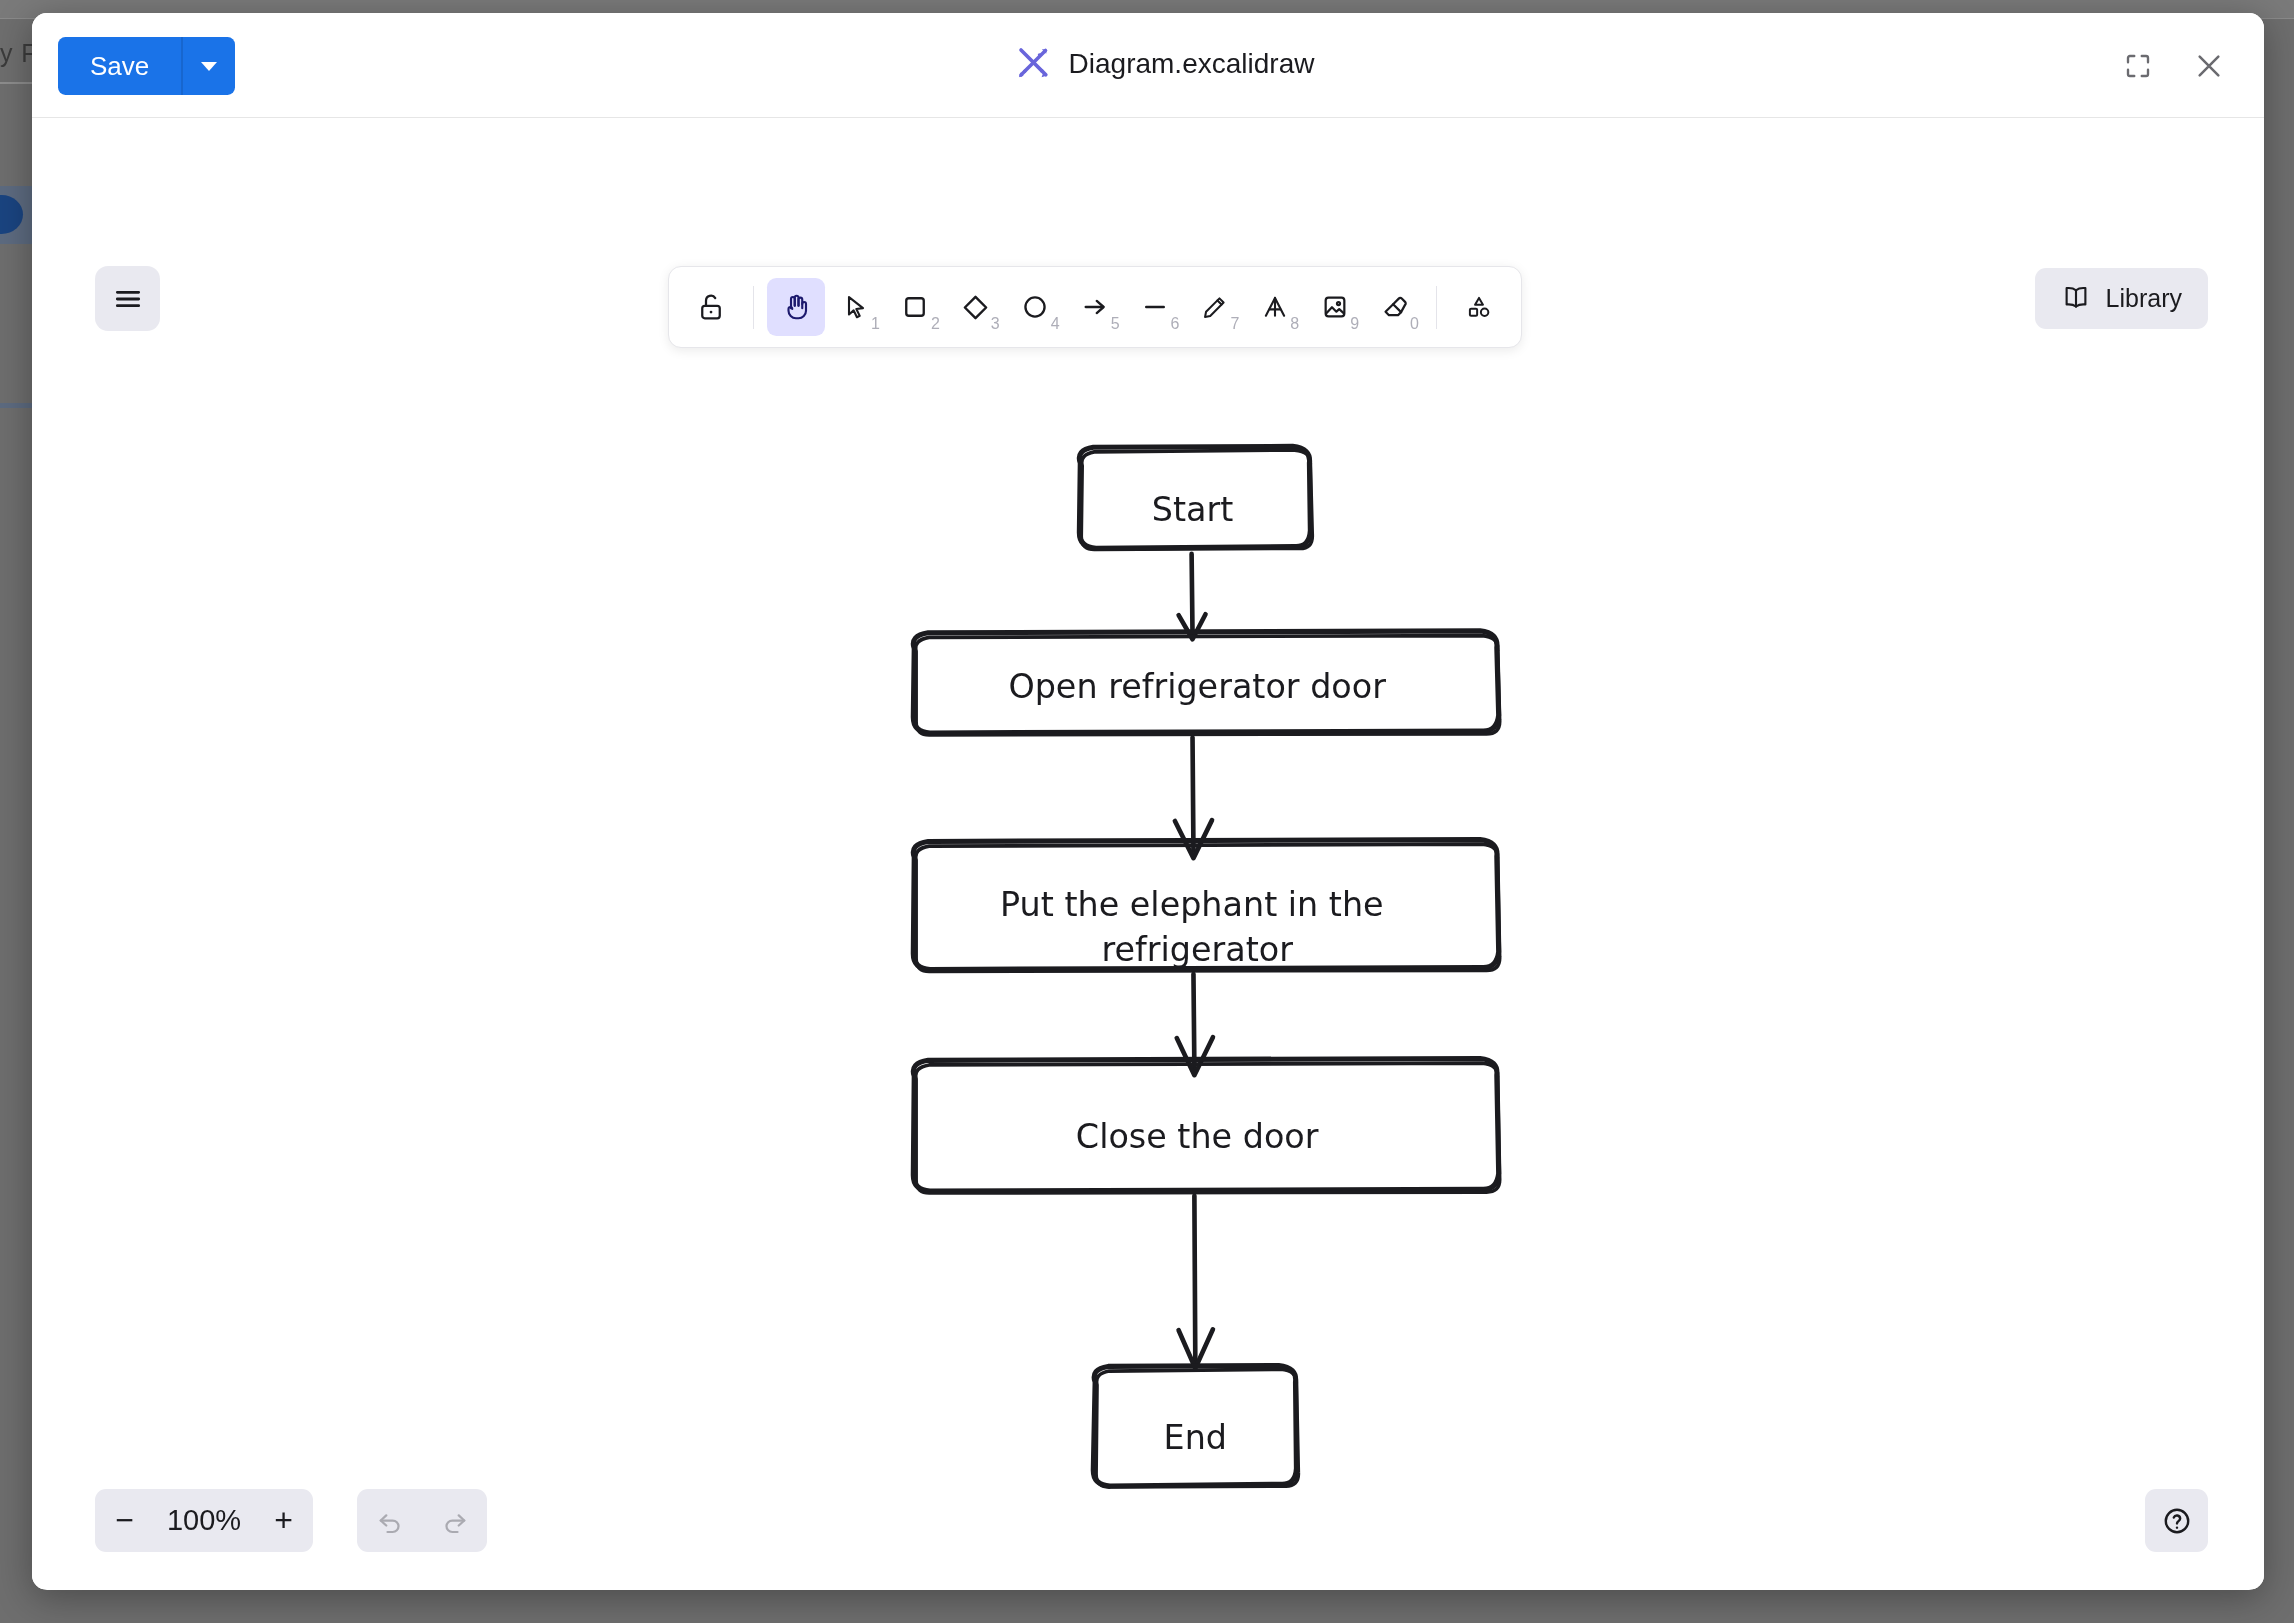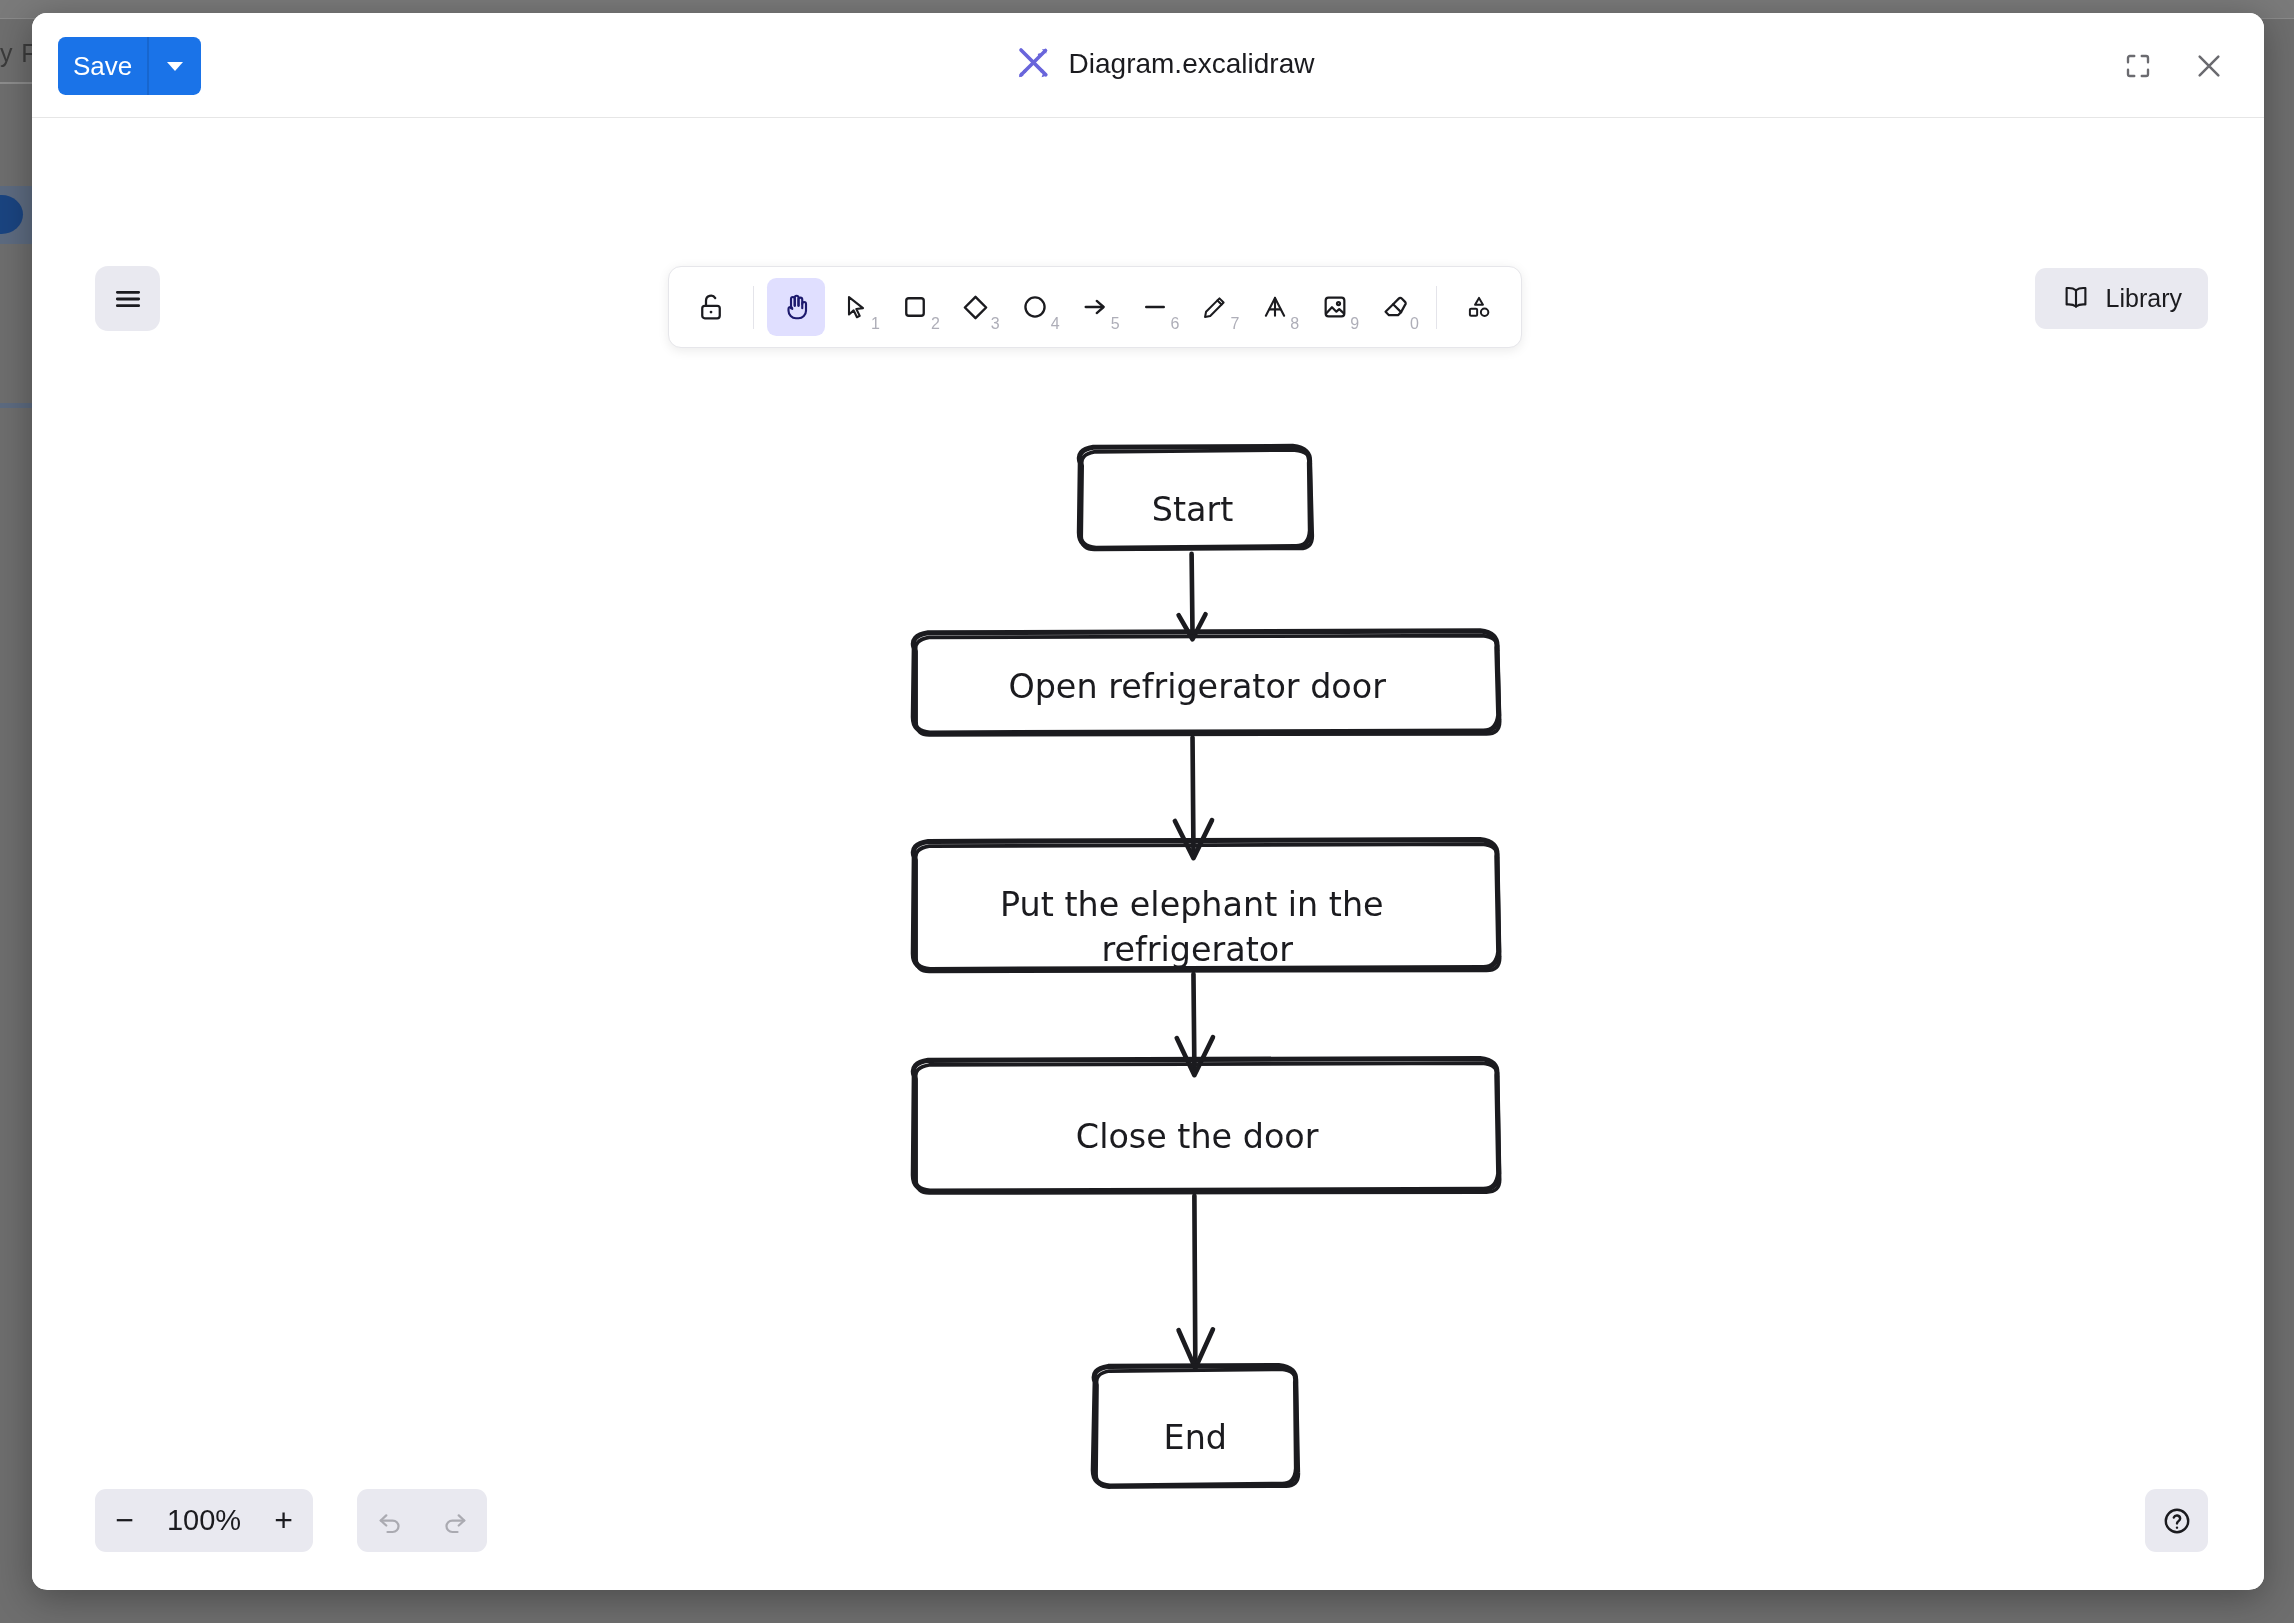--- a/index.html
+++ b/index.html
@@ -85,21 +85,21 @@
     display: flex;
     height: 58px;
     border-radius: 7.4px;
     overflow: hidden;
   }
   #save-button {
     background: #1a73e8;
     color: #fff;
     font-size: 26px;
     font-weight: 500;
-    padding: 0 15px;
+    padding: 0 32px;
     display: flex;
     align-items: center;
     border: none;
     cursor: pointer;
     font-family: "Liberation Sans", sans-serif;
   }
   #save-split {
     width: 1.9px;
     background: #1766cf;
   }

